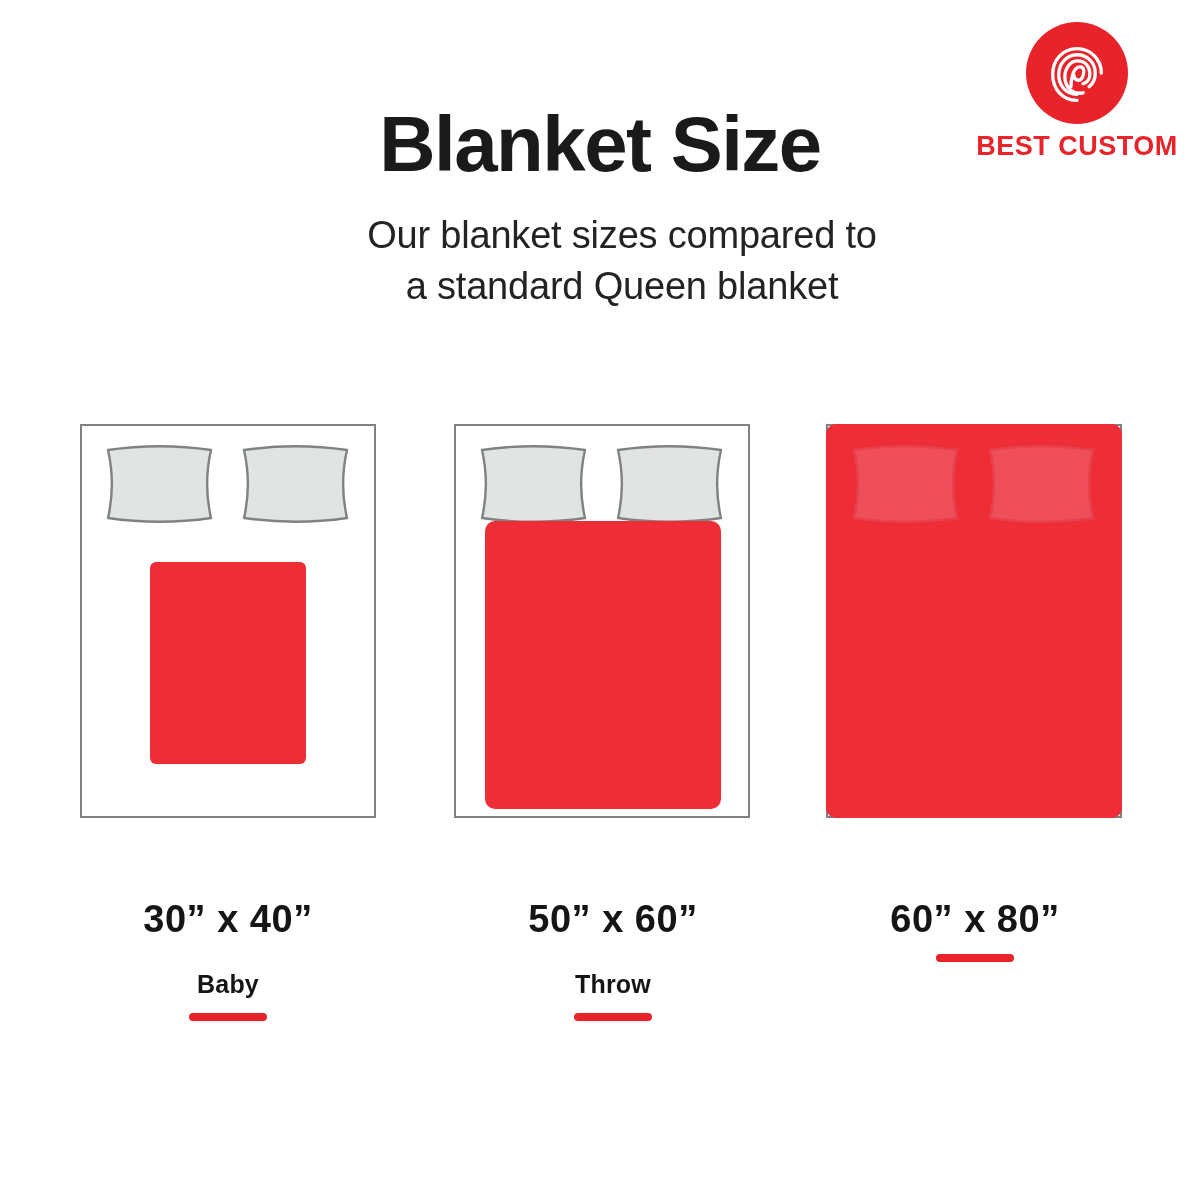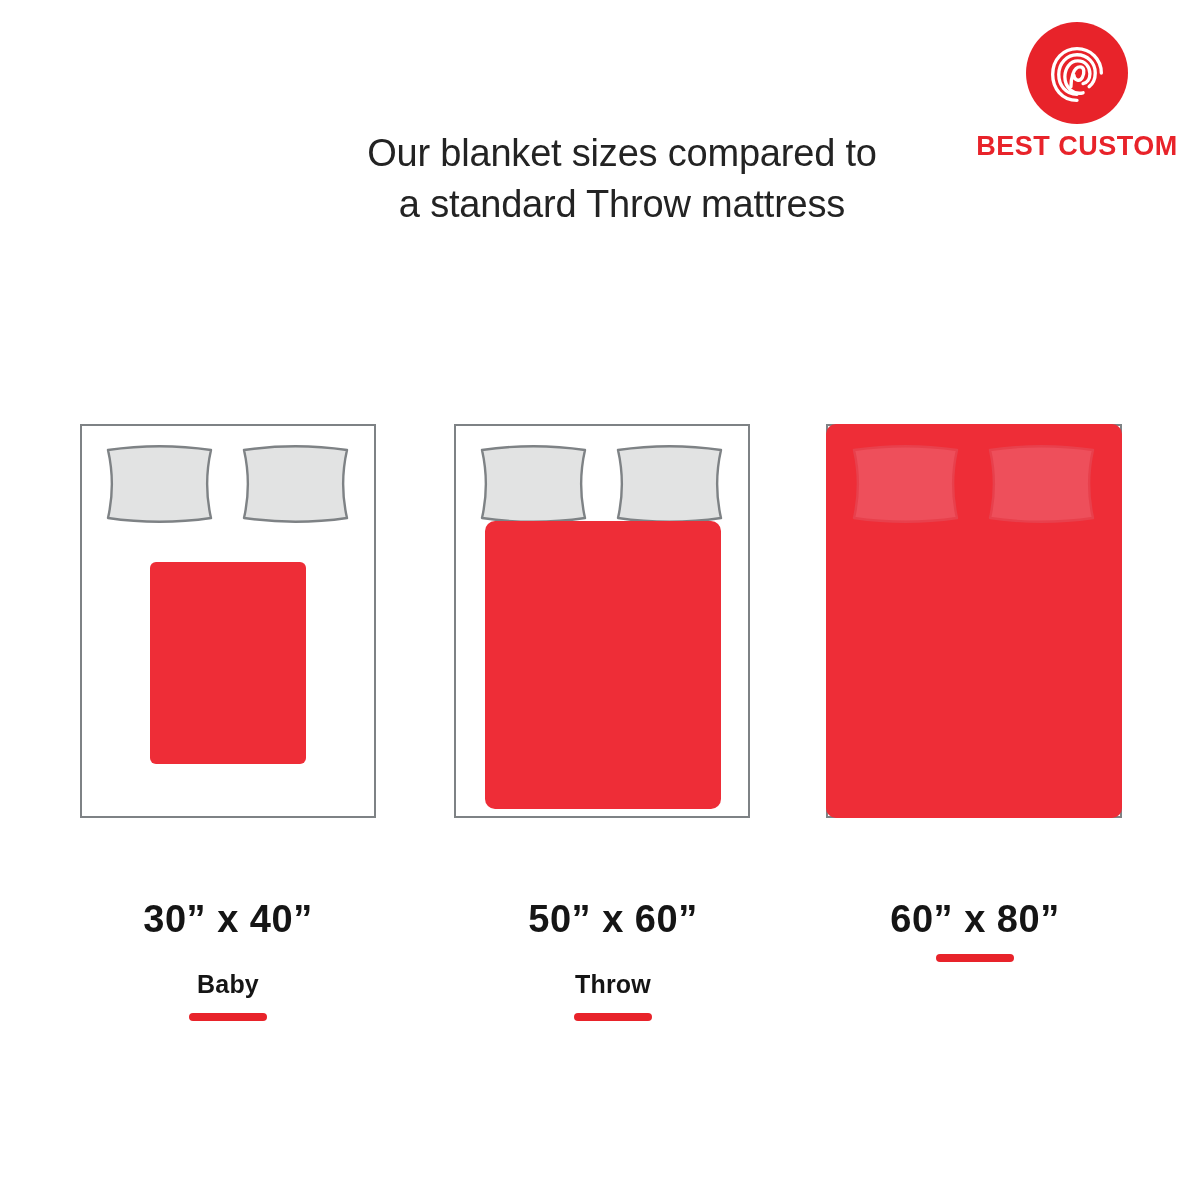--- a/index.html
+++ b/index.html
@@ -202,23 +202,24 @@
           <path d="M50 78 C35 78 26 66 26 52 C26 37 37 26 50 26 C64 26 74 37 74 50 C74 58 71 64 66 68"></path>
           <path d="M58 76 C46 79 34 70 34 55 C34 44 41 34 51 34 C61 34 67 42 67 51 C67 58 63 63 58 64"></path>
           <path d="M42 68 C42 58 45 42 54 42 C60 42 60 50 57 56 C54 62 46 60 46 53"></path>
         </g>
       </svg>
     </div>
     <div class="brand-name">BEST CUSTOM</div>
   </div>
 
   <div class="heading-block">
+    <div class="title">Blanket Size</div>
     <div class="subtitle">
       <span>Our blanket sizes compared to</span>
-      <span>a standard Throw mattress</span>
+      <span>a standard Queen blanket</span>
     </div>
   </div>
 
   <div class="beds">
 
     <div class="bed-col c1">
       <div class="mattress"></div>
       <div class="pillow left">
         <svg viewBox="0 0 115 80" preserveAspectRatio="none" aria-hidden="true">
           <path class="pillow-body" d="M6 6 C40 1 75 1 109 6 C104 28 104 52 109 74 C75 79 40 79 6 74 C11 52 11 28 6 6 Z" fill="#e2e3e3" stroke="#7e8285" stroke-width="2.4" stroke-linejoin="round"></path>

